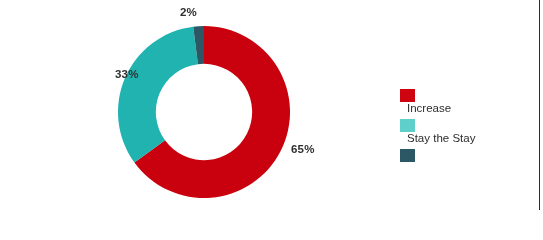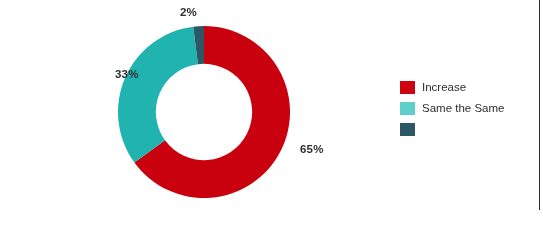--- a/index.html
+++ b/index.html
@@ -47,36 +47,37 @@
     position: absolute;
     font-family: "Liberation Sans", sans-serif;
     font-size: 11.5px;
     font-weight: bold;
     color: #2f2f2f;
     letter-spacing: 0.2px;
     white-space: nowrap;
   }
   #pct-decrease { left: 180px; top: 6px; }
   #pct-staysame { left: 84px;  top: 68px; margin-left: 31px; }
-  #pct-increase { left: 300px; top: 143px; }
+  #pct-increase { left: 291px; top: 143px; }
 
   
   #legend {
     position: absolute;
     left: 400px;
     top: 80px;
     display: flex;
     flex-direction: column;
     gap: 7px;
   }
   .legend-row {
     display: flex;
-    flex-direction: row;
-    align-items: center;
+    flex-direction: column;
+    align-items: flex-start;
     height: 14px;
+    margin-top: 9px;
   }
   .legend-swatch {
     width: 15px;
     height: 13px;
     flex: 0 0 auto;
   }
   .legend-text {
     margin-left: 7px;
     font-family: "Liberation Sans", sans-serif;
     font-size: 11.5px;
@@ -107,20 +108,20 @@
   <div class="pct-label" id="pct-staysame">33%</div>
   <div class="pct-label" id="pct-increase">65%</div>
 
   <div id="legend">
     <div class="legend-row">
       <span class="legend-swatch" style="background: rgb(206, 4, 17);"></span>
       <span class="legend-text">Increase</span>
     </div>
     <div class="legend-row">
       <span class="legend-swatch" style="background: rgb(95, 207, 203);"></span>
-      <span class="legend-text">Same the Same</span>
+      <span class="legend-text">Stay the Stay</span>
     </div>
     <div class="legend-row">
       <span class="legend-swatch" style="background: rgb(44, 87, 100);"></span>
     </div>
   </div>
 
 </div>
 
 </body></html>

